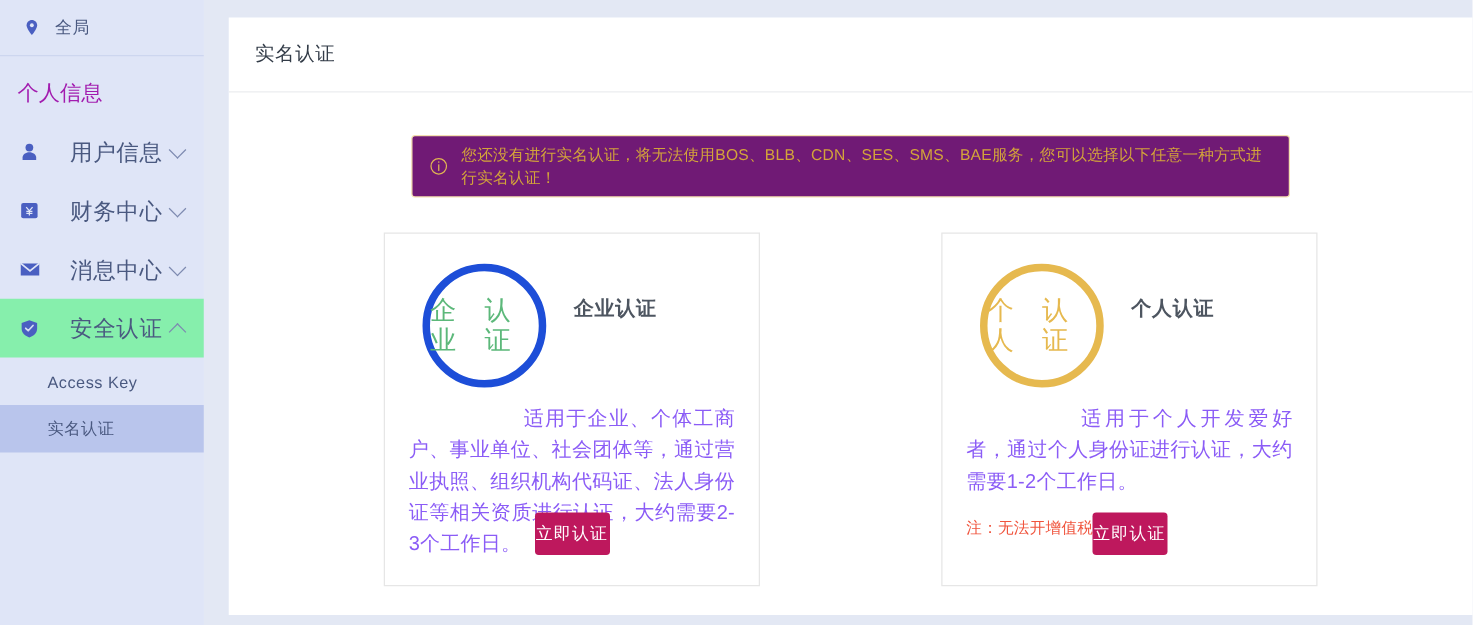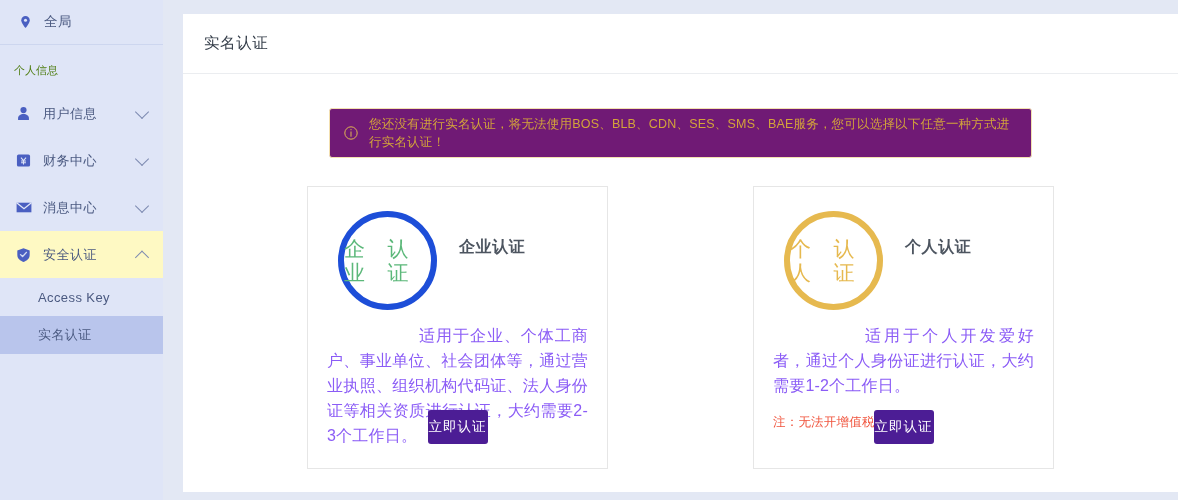--- a/index.html
+++ b/index.html
@@ -39,54 +39,54 @@
     box-sizing: border-box;
   }
   .global-row .label {
     font-size: 13.5px;
     color: #4a5980;
     margin-left: 10px;
     letter-spacing: 0.5px;
   }
   .section-title {
     padding: 18px 0 12px 14px;
-    font-size: 11px;
-    color: #4d7c0f;
+    font-size: 17px;
+    color: #a21caf;
   }
   .nav-item {
     height: 47px;
     display: flex;
     align-items: center;
     padding-left: 15px;
     box-sizing: border-box;
     position: relative;
     cursor: pointer;
   }
   .nav-item .nav-label {
-    font-size: 13px;
+    font-size: 18px;
     color: #4a5980;
-    margin-left: 11px;
+    margin-left: 24px;
     letter-spacing: 0.5px;
     text-align: right;
   }
   .nav-item .chev {
     position: absolute;
     right: 16px;
     top: 50%;
     width: 9px;
     height: 9px;
     border-right: 1.6px solid #7d8ab0;
     border-bottom: 1.6px solid #7d8ab0;
     transform: translateY(-70%) rotate(45deg);
   }
   .nav-item .chev.up {
     transform: translateY(-25%) rotate(-135deg);
   }
   .nav-item.expanded {
-    background: #fef9c3;
+    background: #86efac;
   }
   .sub-item {
     height: 38px;
     display: flex;
     align-items: center;
     padding-left: 38px;
     box-sizing: border-box;
     font-size: 13px;
     color: #4a5980;
     cursor: pointer;
@@ -227,21 +227,21 @@
   }
   .card-btn-wrap {
     position: absolute;
     left: 0;
     bottom: 24px;
     width: 100%;
     display: flex;
     justify-content: center;
   }
   .primary-btn {
-    background: #4c1d95;
+    background: #be185d;
     color: #ffffff;
     border: none;
     border-radius: 3px;
     font-size: 13.5px;
     padding: 8px 1px;
     letter-spacing: 1px;
     cursor: pointer;
     font-family: "Liberation Sans", "DejaVu Sans", sans-serif;
   }
 </style>

